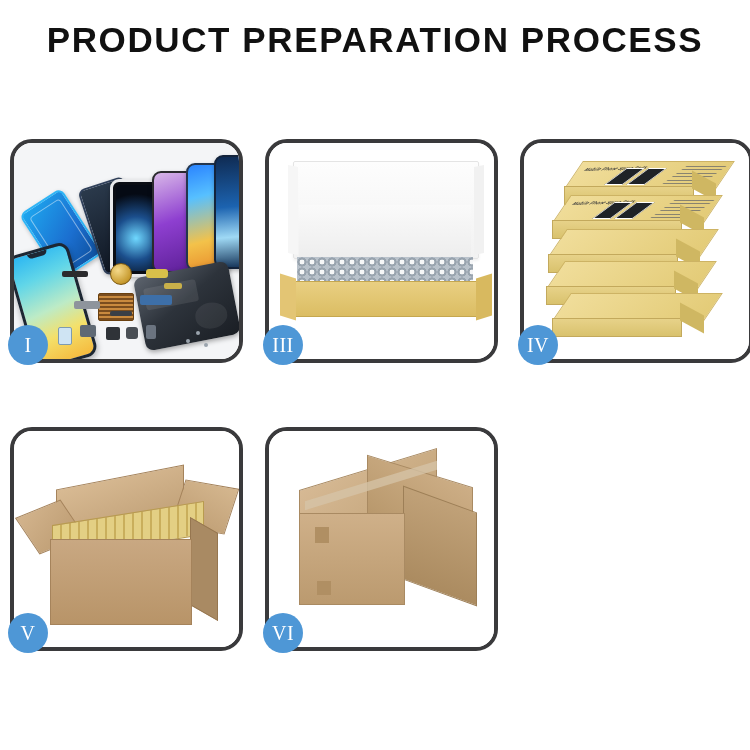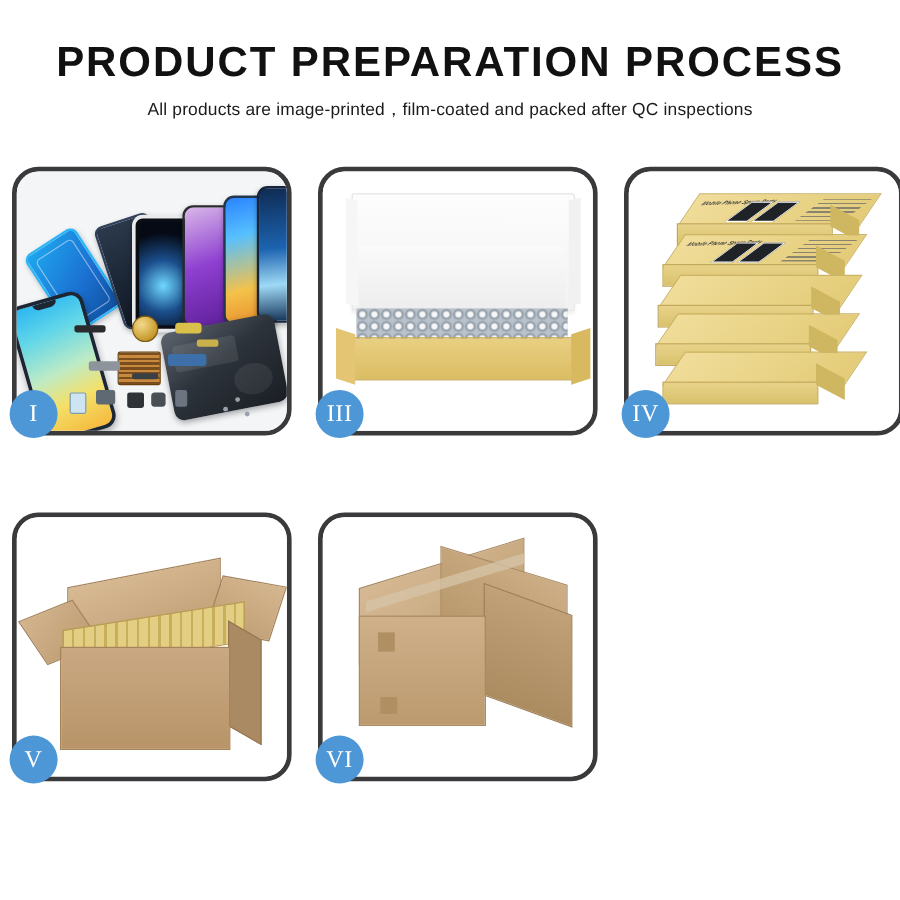--- a/index.html
+++ b/index.html
@@ -4,21 +4,21 @@
 <style>
   html,body{margin:0;padding:0;}
   body{
     width:750px;height:750px;background:#ffffff;
     font-family:"Liberation Sans","DejaVu Sans",sans-serif;
     overflow:hidden;position:relative;
   }
   .page{width:750px;height:750px;position:relative;}
 
   
-  .header{padding-top:34px;text-align:center;}
+  .header{padding-top:22px;text-align:center;}
   .title{
     font-size:35px;font-weight:700;letter-spacing:1.6px;color:#111111;
     line-height:1.05;white-space:nowrap;
   }
   .subtitle{
     margin-top:11px;font-size:14.5px;color:#1b1b1b;letter-spacing:.15px;
     white-space:nowrap;
   }
 
   
@@ -208,21 +208,20 @@
   .c6-tab.t1{left:22px;top:58px;width:14px;height:16px;}
   .c6-tab.t2{left:24px;top:112px;width:14px;height:14px;}
 </style>
 </head>
 <body>
 
 <div class="page">
 
   <div class="header">
     <div class="title">PRODUCT PREPARATION PROCESS</div>
-    <div class="subtitle">All products are image-printed，film-coated and packed after QC inspections</div>
   </div>
 
   <div class="grid">
 
     <div class="panel">
       <div class="panel-inner p1">
         <div class="phones-row">
           <div class="ph a"></div>
           <div class="ph b"></div>
           <div class="ph c"></div>

